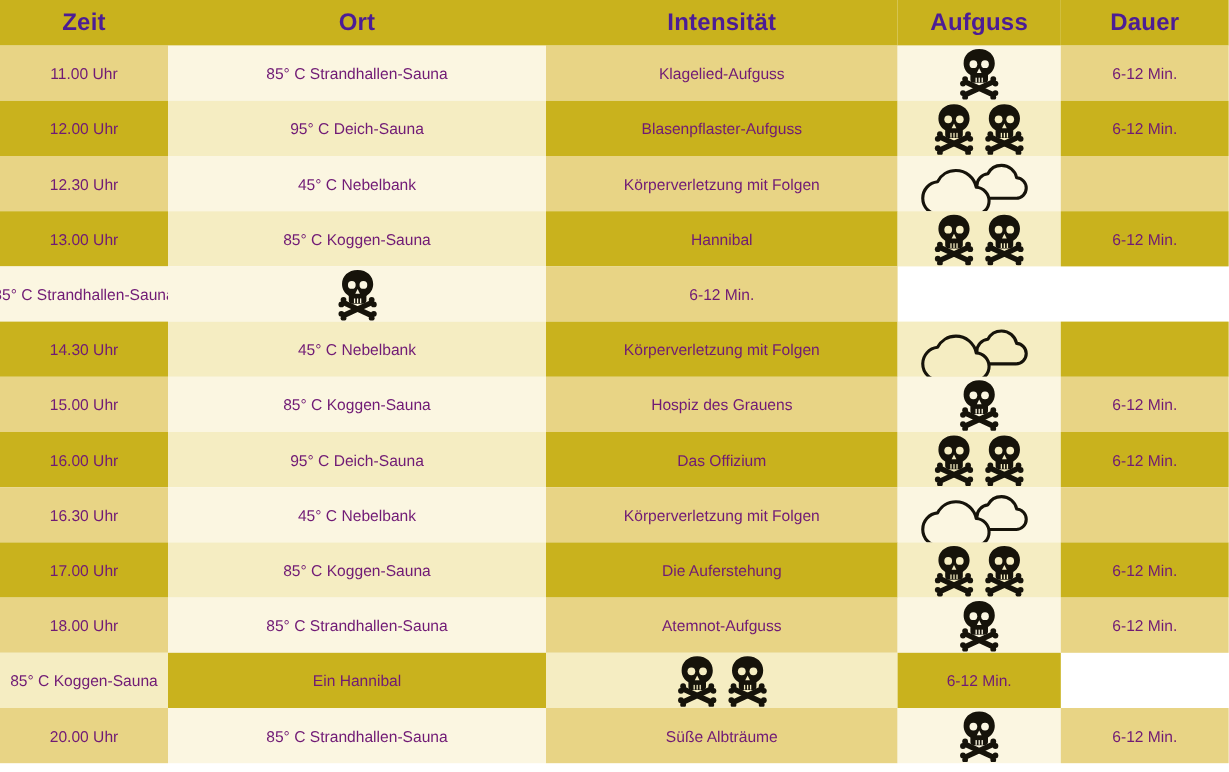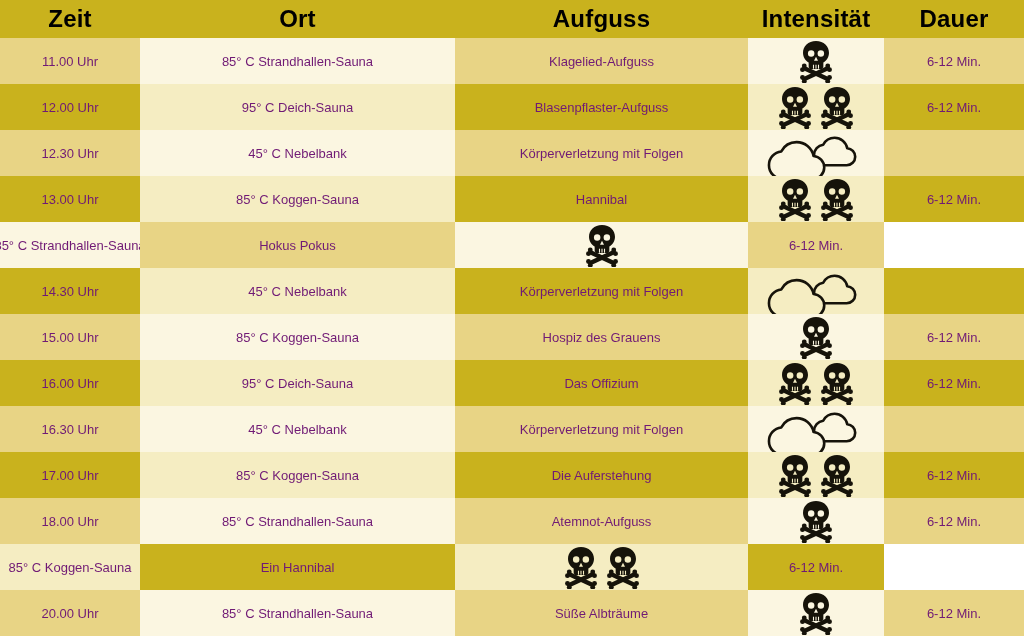--- a/index.html
+++ b/index.html
@@ -10,22 +10,22 @@
   }
   .table{display:flex;flex-direction:column;}
   .row{display:grid;grid-template-columns:140px 315px 293px 136px 140px;}
   .header-row{height:38px;}
   .body-row{height:46px;}
   .cell{
     display:flex;align-items:center;justify-content:center;
     overflow:hidden;white-space:nowrap;
   }
   .hcell{
-    background:#c9b21d;color:#000000;
-    font-weight:700;font-size:24px;letter-spacing:0.2px;
+    background:#c9b21d;color:#4c1d95;
+    font-weight:700;font-size:20px;letter-spacing:0.2px;
   }
   .cell-text{font-size:13px;color:#701a75;}
   
   .body-row:nth-child(odd)  .colA{background:#e8d485;}
   .body-row:nth-child(odd)  .colB{background:#fbf6e1;--cellbg:#fbf6e1;}
   .body-row:nth-child(even) .colA{background:#c9b21d;}
   .body-row:nth-child(even) .colB{background:#f5edc2;--cellbg:#f5edc2;}
   .icons{display:flex;align-items:center;justify-content:center;gap:6px;}
   .skull-icon{display:block;}
   .clouds-icon{display:block;}
@@ -45,25 +45,25 @@
     <div class="row header-row" id="header-row">
   <div class="cell hcell">
           <span>Zeit</span>
         </div>
 
   <div class="cell hcell">
           <span>Ort</span>
         </div>
 
   <div class="cell hcell">
+          <span>Intensität</span>
+        </div>
+
+  <div class="cell hcell">
           <span>Aufguss</span>
-        </div>
-
-  <div class="cell hcell">
-          <span>Intensität</span>
         </div>
 
   <div class="cell hcell">
           <span>Dauer</span>
         </div>
 </div>
     <div id="body-rows">
   <div class="row body-row">
     <div class="cell colA">
             <span class="cell-text">11.00 Uhr</span>
@@ -248,23 +248,20 @@
           </div>
     <div class="cell colA">
             <span class="cell-text">6-12 Min.</span>
           </div>
   </div>
 
   <div class="row body-row">
     <div class="cell colB">
             <span class="cell-text">85° C Strandhallen-Sauna</span>
           </div>
-    <div class="cell colA">
-            <span class="cell-text">Hokus Pokus</span>
-          </div>
     <div class="cell colB">
             <span class="icons">
   <svg class="skull-icon" width="36" height="43" viewBox="0 0 40 48" aria-hidden="true">
     <g>
       <line class="bone" x1="7" y1="31.5" x2="33" y2="43.5"></line>
       <line class="bone" x1="33" y1="31.5" x2="7" y2="43.5"></line>
       <circle class="skull-fg" cx="4.9" cy="33.1" r="2.7"></circle>
       <circle class="skull-fg" cx="6.9" cy="28.9" r="2.7"></circle>
       <circle class="skull-fg" cx="35.1" cy="33.1" r="2.7"></circle>
       <circle class="skull-fg" cx="33.1" cy="28.9" r="2.7"></circle>

